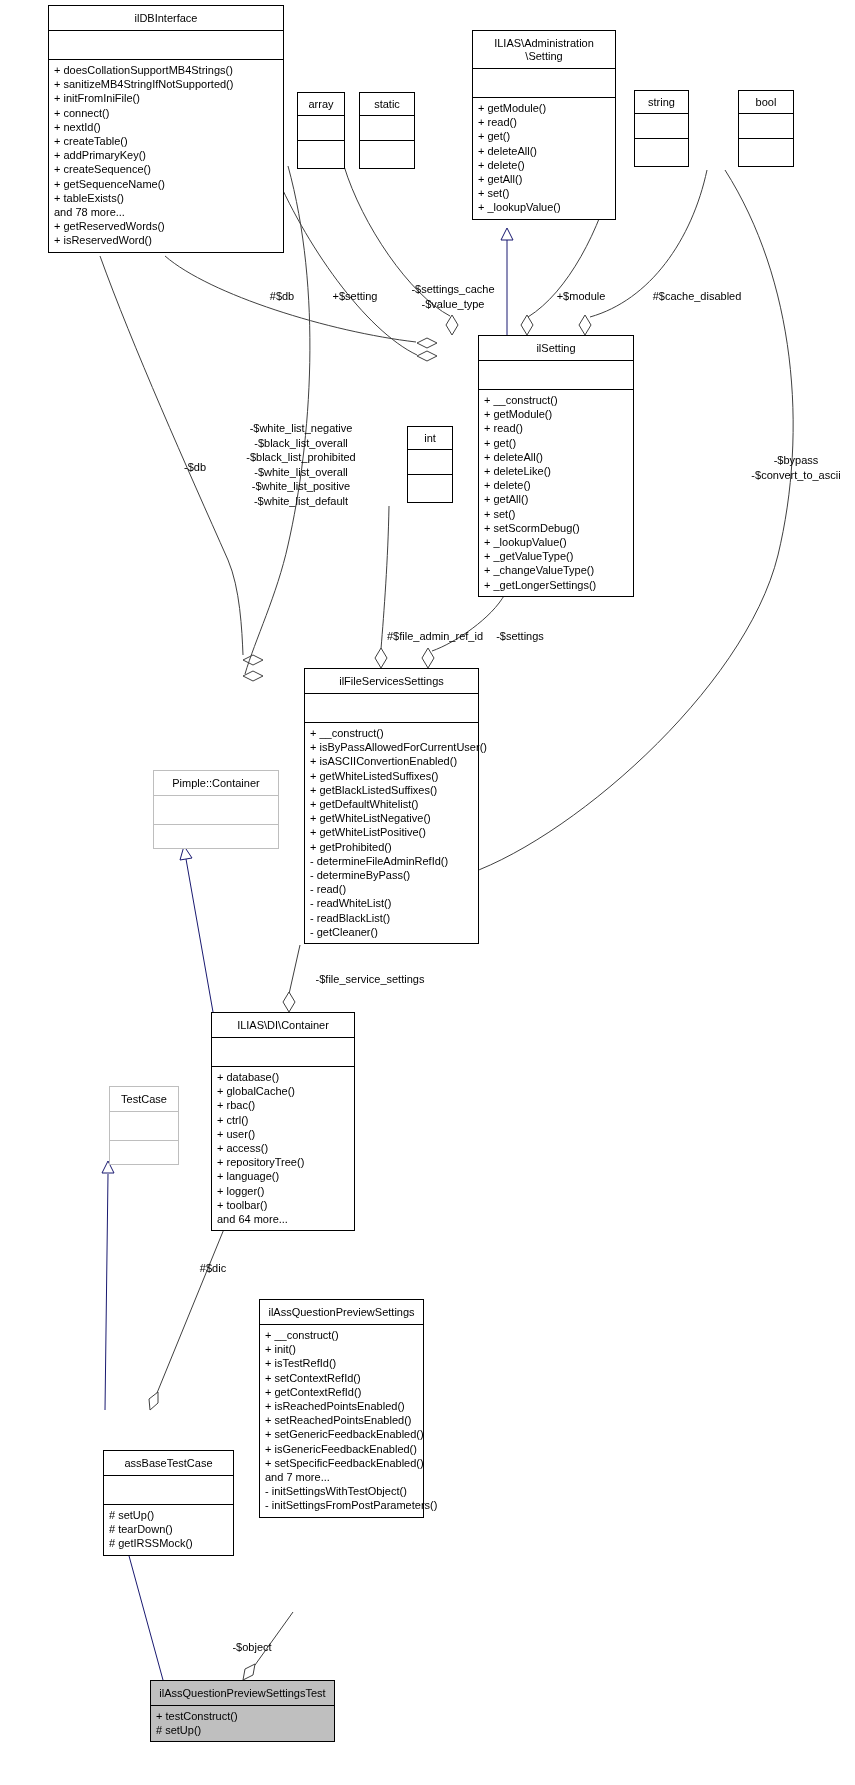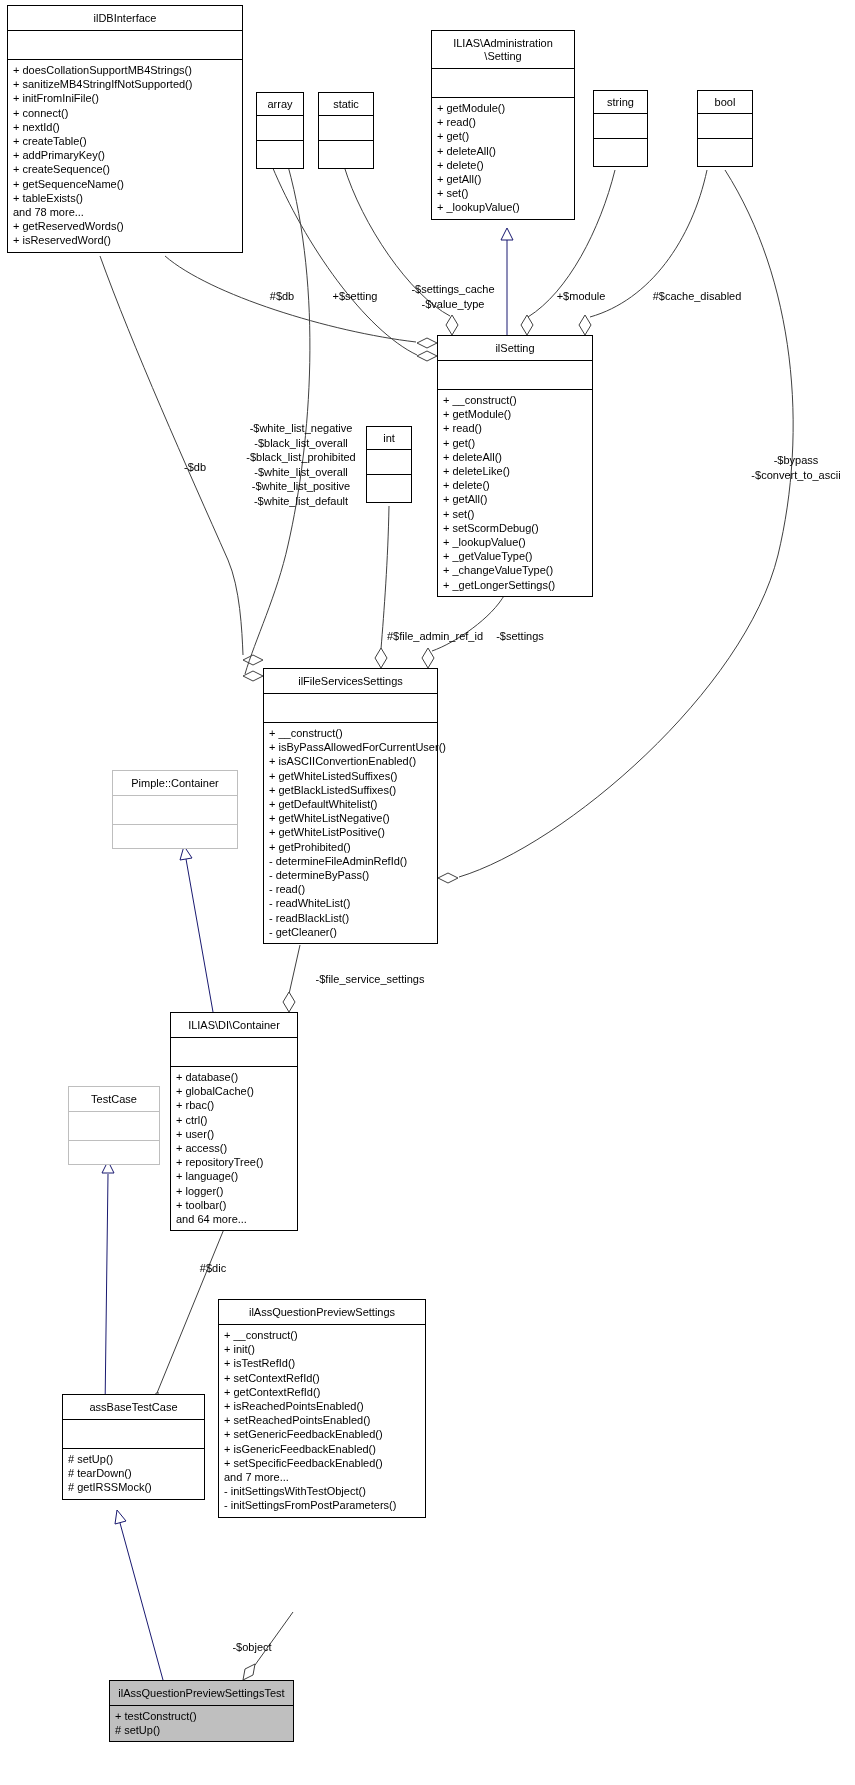--- a/index.html
+++ b/index.html
@@ -3,21 +3,21 @@
 <meta charset="utf-8">
 <style>
   html,body{margin:0;padding:0;background:#fff;}
   #canvas{position:relative;width:855px;height:1785px;background:#fff;
           font-family:"Liberation Sans",sans-serif;font-size:11px;color:#000;overflow:hidden;}
   svg.edges{position:absolute;left:0;top:0;}
   .edge{fill:none;stroke:#404040;stroke-width:1;}
   .dia{fill:#ffffff;stroke:#404040;stroke-width:1;}
   .inh{fill:none;stroke:#191970;stroke-width:1;}
   .tri{fill:#ffffff;stroke:#191970;stroke-width:1;}
-  .cls{position:absolute;background:#fff;border:1px solid #000;box-sizing:border-box;}
+  .cls{position:absolute;background:#fff;border:1px solid #000;box-sizing:border-box;margin-left:41px;}
   .cls .title{border-bottom:1px solid #000;text-align:center;padding:6px 4px 5px;white-space:pre-line;line-height:13px;}
   .cls .attrs{border-bottom:1px solid #000;min-height:24px;padding:2px 5px;}
   .cls .methods{padding:3px 5px 4px;min-height:16px;}
   .member{line-height:14.2px;white-space:nowrap;}
   .ext{border-color:#bebebe;}
   .ext .title{border-color:#bebebe;}
   .ext .attrs{border-color:#bebebe;}
   .hl{background:#bfbfbf;}
   .hl .title{background:#bfbfbf;}
   .small .title{padding:5px 3px 4px;}
@@ -178,64 +178,64 @@
         <div class="member">- getCleaner()</div>
       </div>
   </div>
 
   <div class="cls ext" style="left:112px;top:770px;width:126px">
     <div class="title">Pimple::Container</div>
     <div class="attrs"></div>
     <div class="methods"></div>
   </div>
 
-  <div class="cls" style="left:170px;top:1012px;width:128px">
+  <div class="cls" style="left:170px;top:1012px;width:144px">
     <div class="title">ILIAS\DI\Container</div>
     <div class="attrs"></div>
     <div class="methods">
         <div class="member">+ database()</div>
         <div class="member">+ globalCache()</div>
         <div class="member">+ rbac()</div>
         <div class="member">+ ctrl()</div>
         <div class="member">+ user()</div>
         <div class="member">+ access()</div>
         <div class="member">+ repositoryTree()</div>
         <div class="member">+ language()</div>
         <div class="member">+ logger()</div>
         <div class="member">+ toolbar()</div>
         <div class="member">and 64 more...</div>
       </div>
   </div>
 
-  <div class="cls ext" style="left:68px;top:1086px;width:92px">
+  <div class="cls ext" style="left:68px;top:1086px;width:70px">
     <div class="title">TestCase</div>
     <div class="attrs"></div>
     <div class="methods"></div>
   </div>
 
-  <div class="cls" style="left:218px;top:1299px;width:208px">
+  <div class="cls" style="left:218px;top:1299px;width:165px">
     <div class="title">ilAssQuestionPreviewSettings</div>
     <div class="methods">
         <div class="member">+ __construct()</div>
         <div class="member">+ init()</div>
         <div class="member">+ isTestRefId()</div>
         <div class="member">+ setContextRefId()</div>
         <div class="member">+ getContextRefId()</div>
         <div class="member">+ isReachedPointsEnabled()</div>
         <div class="member">+ setReachedPointsEnabled()</div>
         <div class="member">+ setGenericFeedbackEnabled()</div>
         <div class="member">+ isGenericFeedbackEnabled()</div>
         <div class="member">+ setSpecificFeedbackEnabled()</div>
         <div class="member">and 7 more...</div>
         <div class="member">- initSettingsWithTestObject()</div>
         <div class="member">- initSettingsFromPostParameters()</div>
       </div>
   </div>
 
-  <div class="cls" style="left:62px;top:1394px;width:143px">
+  <div class="cls" style="left:62px;top:1450px;width:131px">
     <div class="title">assBaseTestCase</div>
     <div class="attrs"></div>
     <div class="methods">
         <div class="member"># setUp()</div>
         <div class="member"># tearDown()</div>
         <div class="member"># getIRSSMock()</div>
       </div>
   </div>
 
   <div class="cls hl" style="left:109px;top:1680px;width:185px">

